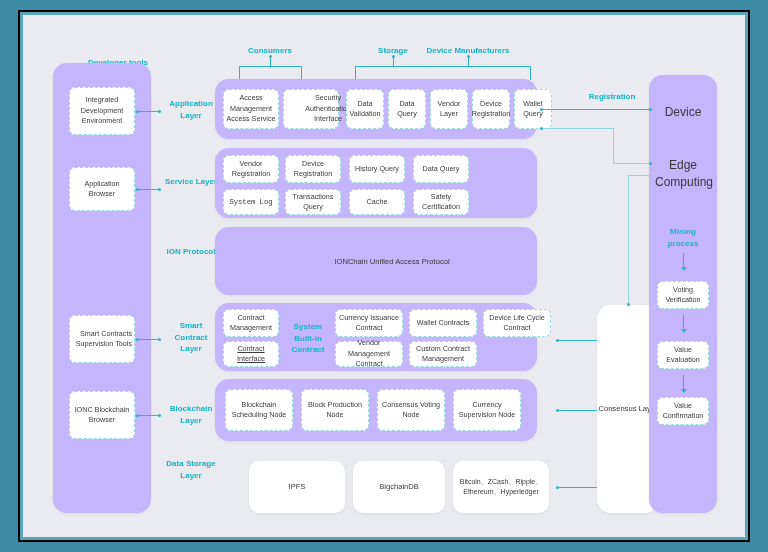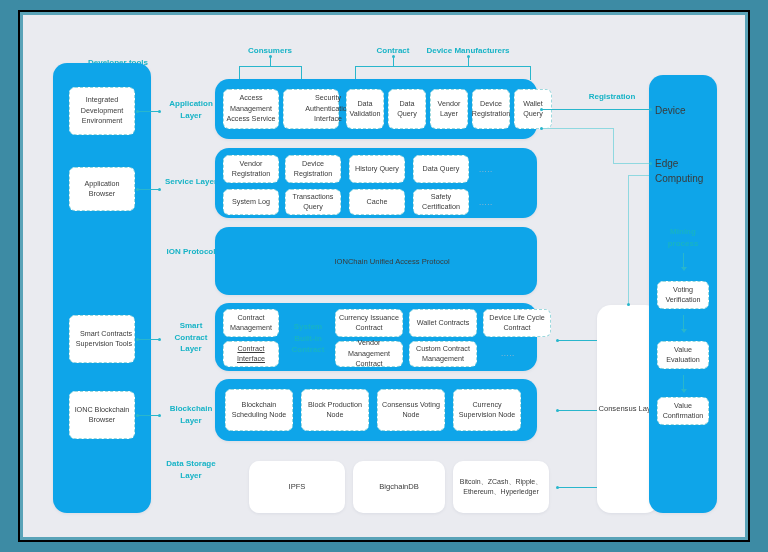--- a/index.html
+++ b/index.html
@@ -26,21 +26,21 @@
   }
   #stage {
     position: absolute;
     left: 0; top: 0;
     width: 722px; height: 522px;
   }
 
   
   .panel {
     position: absolute;
-    background: #0ea5e9;
+    background: #c4b5fd;
     border-radius: 14px;
     box-shadow: 0 1px 3px rgba(90,100,130,0.10);
     padding-left: 32px;
   }
   .dbox {
     position: absolute;
     background: #ffffff;
     border: 1px dashed #9bd8dd;
     border-radius: 6px;
     display: flex;
@@ -69,21 +69,22 @@
     position: absolute;
     color: #17b3c6;
     font-size: 8px;
     font-weight: bold;
     text-align: center;
     line-height: 1.45;
   }
   .plain {
     position: absolute;
     color: #3a3a3a;
-    font-size: 10px;
+    font-size: 12px;
+    text-align: center;
     line-height: 1.45;
   }
   .ln { position: absolute; background: #29b6cc; }
   .lnh { height: 1px; }
   .lnv { width: 1px; }
   .lnlight { background: #8fd8e0; }
   .dot {
     position: absolute;
     width: 3px; height: 3px;
     background: #29b6cc;
@@ -136,21 +137,21 @@
    <div class="dot" style="left:135px; top:399px;"></div>
 
    <div class="tlabel" style="left:140px; top:83px; width:56px;">Application Layer</div>
    <div class="tlabel" style="left:140px; top:161px; width:56px;">Service Layer</div>
    <div class="tlabel" style="left:140px; top:231px; width:56px;">ION Protocol</div>
    <div class="tlabel" style="left:140px; top:305px; width:56px;">Smart Contract Layer</div>
    <div class="tlabel" style="left:140px; top:388px; width:56px;">Blockchain Layer</div>
    <div class="tlabel" style="left:140px; top:443px; width:56px;">Data Storage Layer</div>
 
    <div class="tlabel" style="left:212px; top:30px; width:70px;text-align:center;">Consumers</div>
-   <div class="tlabel" style="left:342px; top:30px; width:56px;">Contract</div>
+   <div class="tlabel" style="left:342px; top:30px; width:56px;">Storage</div>
    <div class="tlabel" style="left:398px; top:30px; width:94px;">Device Manufacturers</div>
 
    <div class="ln lnv" style="left:247px; top:41px; height:10px;"></div>
    <div class="dot" style="left:246px; top:40px;"></div>
    <div class="ln lnh" style="left:216px; top:51px; width:62px;"></div>
    <div class="ln lnv" style="left:216px; top:51px; height:14px;"></div>
    <div class="ln lnv" style="left:278px; top:51px; height:14px;"></div>
 
    <div class="ln lnv" style="left:370px; top:41px; height:10px;"></div>
    <div class="dot" style="left:369px; top:40px;"></div>
@@ -169,21 +170,21 @@
    <div class="dbox" style="left:449px; top:74px; width:38px; height:40px;">Device Registration</div>
    <div class="dbox" style="left:491px; top:74px; width:38px; height:40px;text-align:center;">Wallet Query</div>
 
    <div class="panel" style="left:192px; top:133px; width:322px; height:70px;"></div>
    <div class="dbox" style="left:200px; top:140px; width:56px; height:28px;">Vendor Registration</div>
    <div class="dbox" style="left:262px; top:140px; width:56px; height:28px;">Device Registration</div>
    <div class="dbox" style="left:326px; top:140px; width:56px; height:28px;">History Query</div>
    <div class="dbox" style="left:390px; top:140px; width:56px; height:28px;">Data Query</div>
    <div class="ellipsis" style="left:456px; top:150px;">.....</div>
 
-   <div class="dbox" style="left:200px; top:174px; width:56px; height:26px;">System Log</div>
+   <div class="dbox" style="left:200px; top:174px; width:56px; height:26px;font-family:Liberation Mono, monospace;">System Log</div>
    <div class="dbox" style="left:262px; top:174px; width:56px; height:26px;">Transactions Query</div>
    <div class="dbox" style="left:326px; top:174px; width:56px; height:26px;">Cache</div>
    <div class="dbox" style="left:390px; top:174px; width:56px; height:26px;">Safety Certification</div>
    <div class="ellipsis" style="left:456px; top:183px;">.....</div>
 
    <div class="panel" style="left:192px; top:212px; width:322px; height:68px; display:flex; align-items:center; justify-content:center;">
      <span style="font-size:7.6px; color:#3a3a3a;">IONChain Unified Access Protocol</span>
    </div>
 
    <div class="panel" style="left:192px; top:288px; width:322px; height:68px;"></div>

